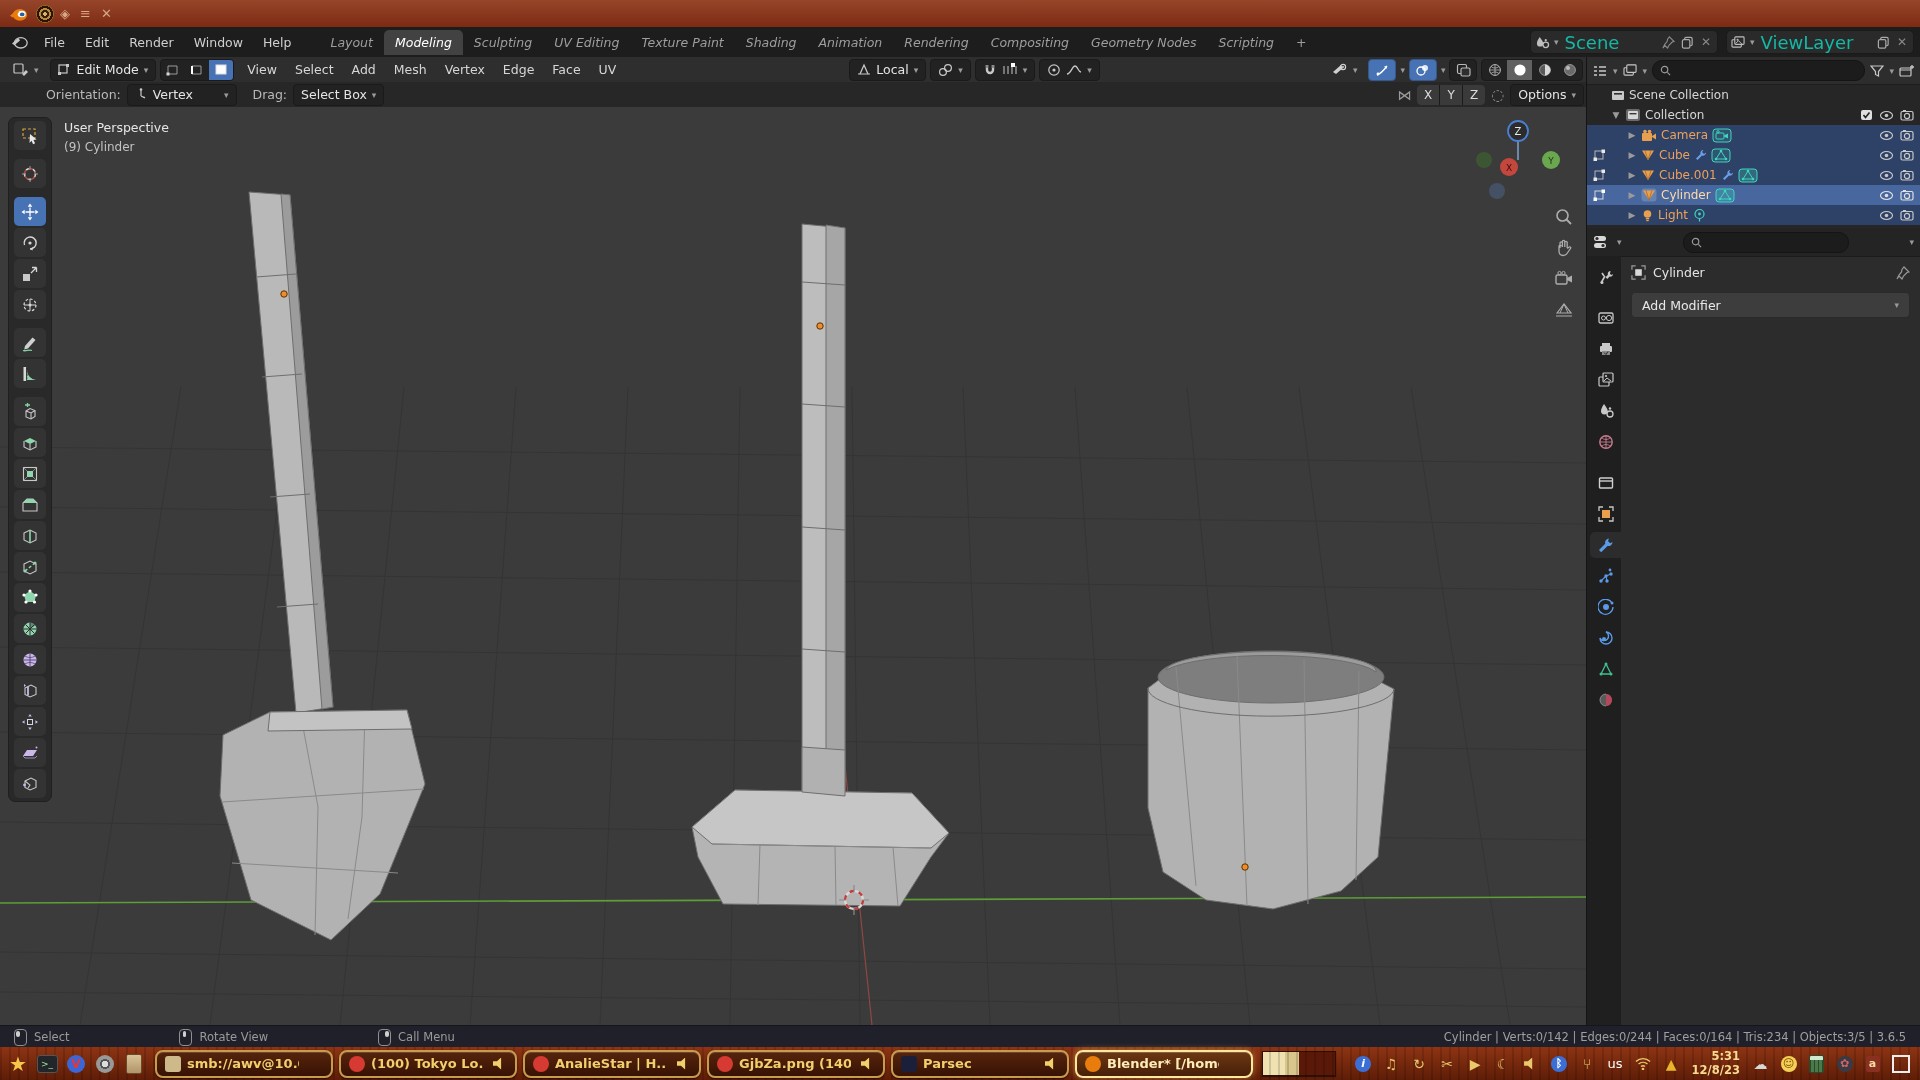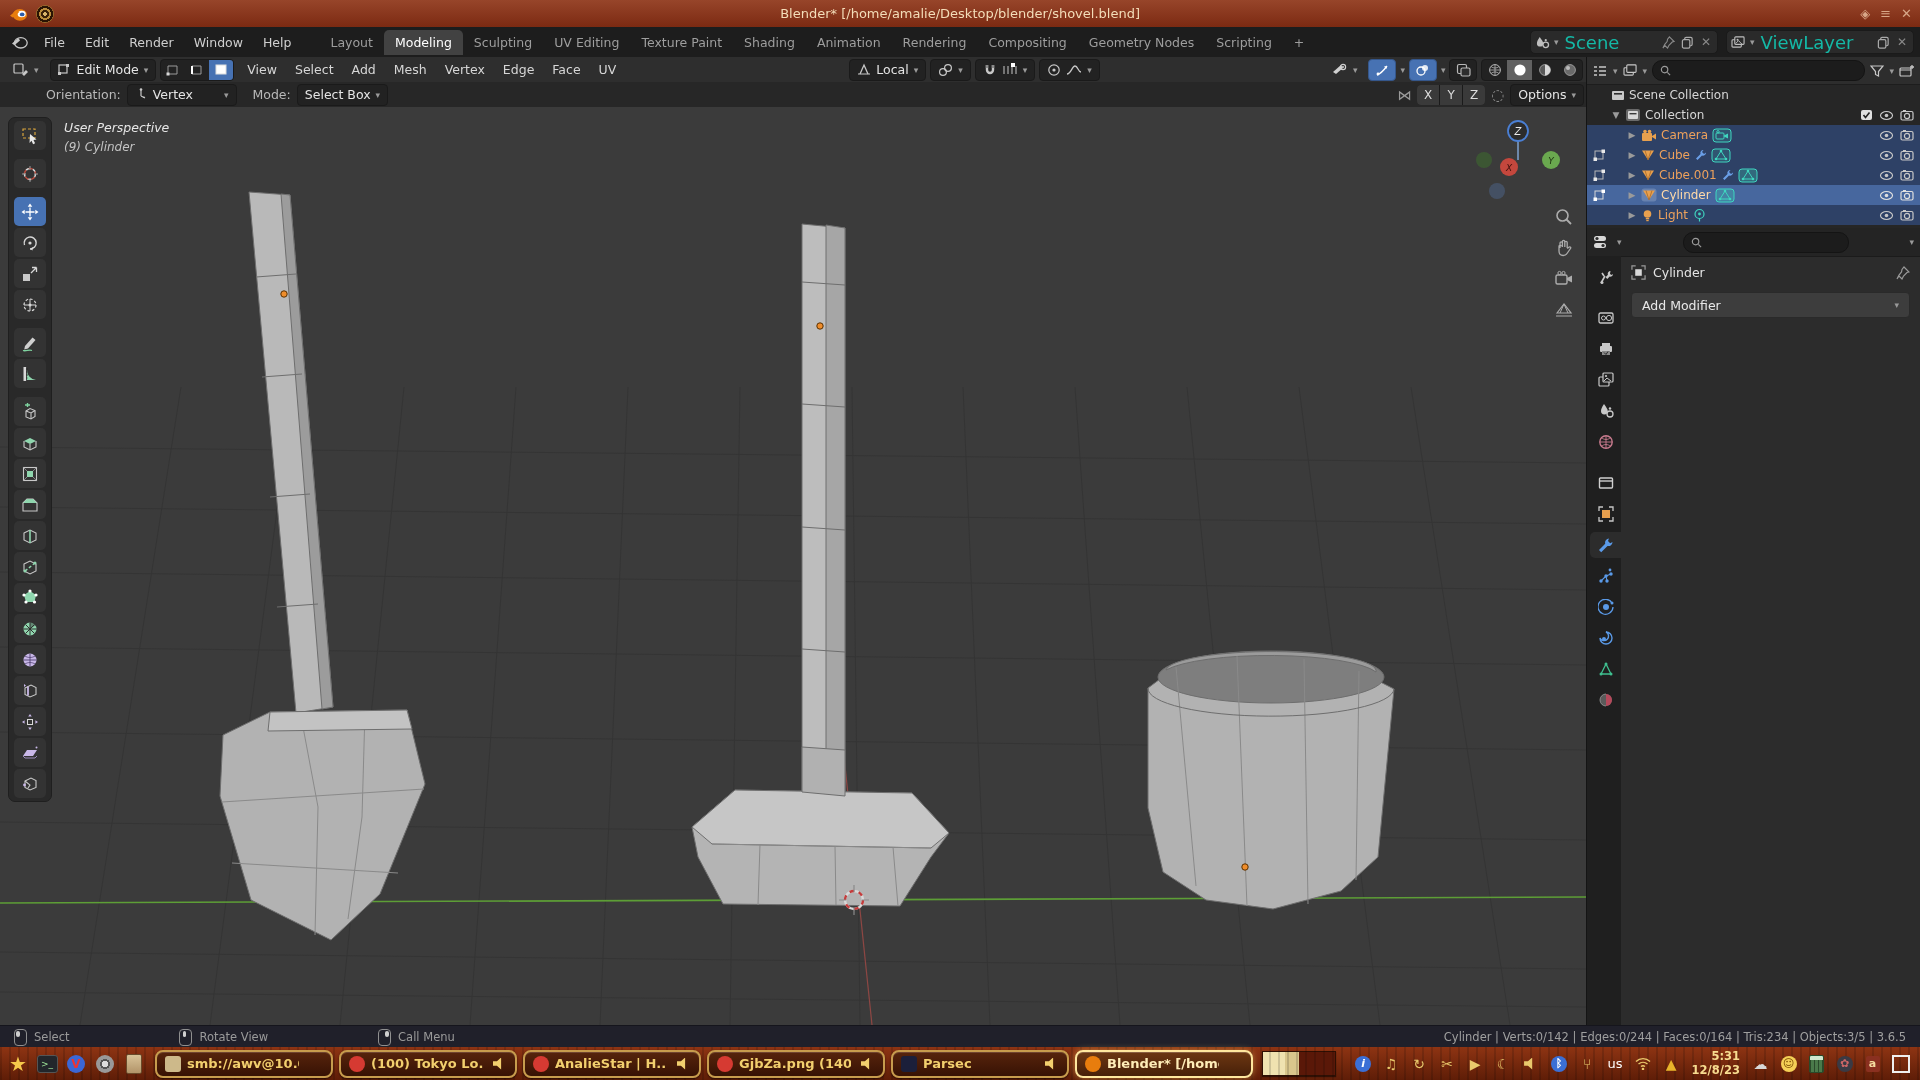--- a/index.html
+++ b/index.html
@@ -12,21 +12,21 @@
   .titlebar .rings{width:18px;height:18px;border-radius:50%;
     background:radial-gradient(circle,#d8b46a 0 2px,#3a2008 2px 4px,#b98c3c 4px 6px,#2a1404 6px 8px,#946c2c 8px 9px);margin-right:6px;}
   .titlebar .title{flex:1;text-align:center;color:#f3ddb9;font-size:13px;}
   .wctl{display:flex;gap:10px;color:#d8a788;font-size:13px;align-items:center;}
   
   .menubar{position:absolute;top:27px;left:0;right:0;height:30px;background:#1d1d1d;
     display:flex;align-items:center;padding:0 6px;font-size:12.5px;border-bottom:1px solid #141414;}
   .blender-mini{width:20px;height:16px;margin:0 4px;}
   .menus{display:flex;}
   .menu-item{padding:4px 10px;color:#cfcfcf;border-radius:4px;}
-  .wtabs{display:flex;margin-left:18px;}
+  .wtabs{display:flex;margin-left:18px;font-style:italic;}
   .wtab{padding:5px 11px;color:#9e9e9e;border-radius:5px 5px 0 0;}
   .wtab.active{background:#424242;color:#fff;}
   .idblocks{margin-left:auto;display:flex;gap:8px;align-items:center;}
   .idblock{display:flex;align-items:center;background:#2a2a2a;border:1px solid #1a1a1a;
     border-radius:5px;height:22px;padding:0 4px;gap:4px;min-width:178px;}
   .idblock .txt{color:#14b8a6;font-size:18px;flex:1;padding-left:2px;}
   .mini-ic{width:15px;height:13px;opacity:.85;}
   .chev{font-size:9px;color:#9a9a9a;}
   .xbtn{color:#8a8a8a;font-size:12px;padding:0 2px;}
   
@@ -47,21 +47,21 @@
     background:#222;border:1px solid #1a1a1a;border-radius:4px;}
   .togglebtn.on{background:#4772b3;border-color:#35578c;}
   .shadegrp{display:flex;background:#222;border:1px solid #1a1a1a;border-radius:4px;overflow:hidden;}
   .shadegrp span{width:25px;height:20px;display:flex;align-items:center;justify-content:center;}
   .shadegrp .on{background:#616161;}
   .axisgrp{display:flex;gap:1px;background:#1a1a1a;border-radius:4px;overflow:hidden;}
   .axisgrp span{width:22px;height:20px;display:flex;align-items:center;justify-content:center;
     background:#3a3a3a;color:#ddd;font-size:12px;}
   .lbl{color:#b9b9b9;}
   
-  .viewport{position:absolute;top:107px;left:0;width:1586px;height:918px;background:#3b3b3b;font-style:italic;}
+  .viewport{position:absolute;top:107px;left:0;width:1586px;height:918px;background:#3b3b3b;}
   .viewport svg.scene3d{position:absolute;inset:0;}
   .vp-overlay{position:absolute;top:12px;left:64px;line-height:1.5;pointer-events:none;}
   .vp-overlay .l1{font-size:12.5px;color:#e6e6e6;}
   .vp-overlay .l2{font-size:12px;color:#c2c2c2;}
   .lefttools{position:absolute;top:10px;left:8px;width:38px;background:rgba(40,40,40,.92);
     border:1px solid #1f1f1f;border-radius:7px;padding:3px 2px;display:flex;flex-direction:column;align-items:center;gap:2px;}
   .tool{width:32px;height:29px;border-radius:5px;display:flex;align-items:center;justify-content:center;background:#333;}
   .tool.active{background:#4772b3;}
   .tgap{height:5px;}
   .gizmo{position:absolute;top:4px;right:22px;width:92px;height:92px;}
@@ -147,21 +147,20 @@
 <div id="app">
 
   <header class="titlebar">
     <svg class="blogo" viewBox="0 0 24 20">
       <ellipse cx="13" cy="11" rx="8" ry="6.5" fill="#e87d0d"></ellipse>
       <ellipse cx="15" cy="10" rx="4.5" ry="3.6" fill="#fff"></ellipse>
       <ellipse cx="15.5" cy="10.5" rx="2.6" ry="2.1" fill="#2a5ca8"></ellipse>
       <path d="M2 12l8-7 2 3-7 6z" fill="#e87d0d"></path>
     </svg>
     <span class="rings"></span>
-    <div class="title">Blender* [/home/amalie/Desktop/blender/shovel.blend]</div>
     <div class="wctl">
       <span>◈</span>
       <span>≡</span>
       <span>✕</span>
     </div>
   </header>
 
   <nav class="menubar">
     <svg class="blender-mini" viewBox="0 0 24 20">
       <ellipse cx="13" cy="11" rx="8" ry="6.5" fill="none" stroke="#c8c8c8" stroke-width="1.6"></ellipse>
@@ -373,21 +372,21 @@
     <span class="lbl">Orientation:</span>
     <span class="widget">
       <svg width="13" height="13" viewBox="0 0 13 13">
         <path d="M6 1v7M6 8l4 2" stroke="#c8c8c8" stroke-width="1.2" fill="none"></path>
           <circle cx="6" cy="1.5" r="1.3" fill="#c8c8c8"></circle>
           <path d="M10 10l-2-.3 1-1.6z" fill="#c8c8c8"></path>
       </svg>
       <span>Vertex</span>
       <span class="chev" style="margin-left:26px">▾</span>
     </span>
-    <span class="lbl" style="margin-left:10px">Mode:</span>
+    <span class="lbl" style="margin-left:10px">Drag:</span>
     <span class="widget">
       <span>Select Box</span>
       <span class="chev">▾</span>
     </span>
     <span class="spacer"></span>
     <span style="color:#9a9a9a;font-size:14px;">⋈</span>
     <div class="axisgrp">
 
     <span>X</span>
         <span>Y</span>

